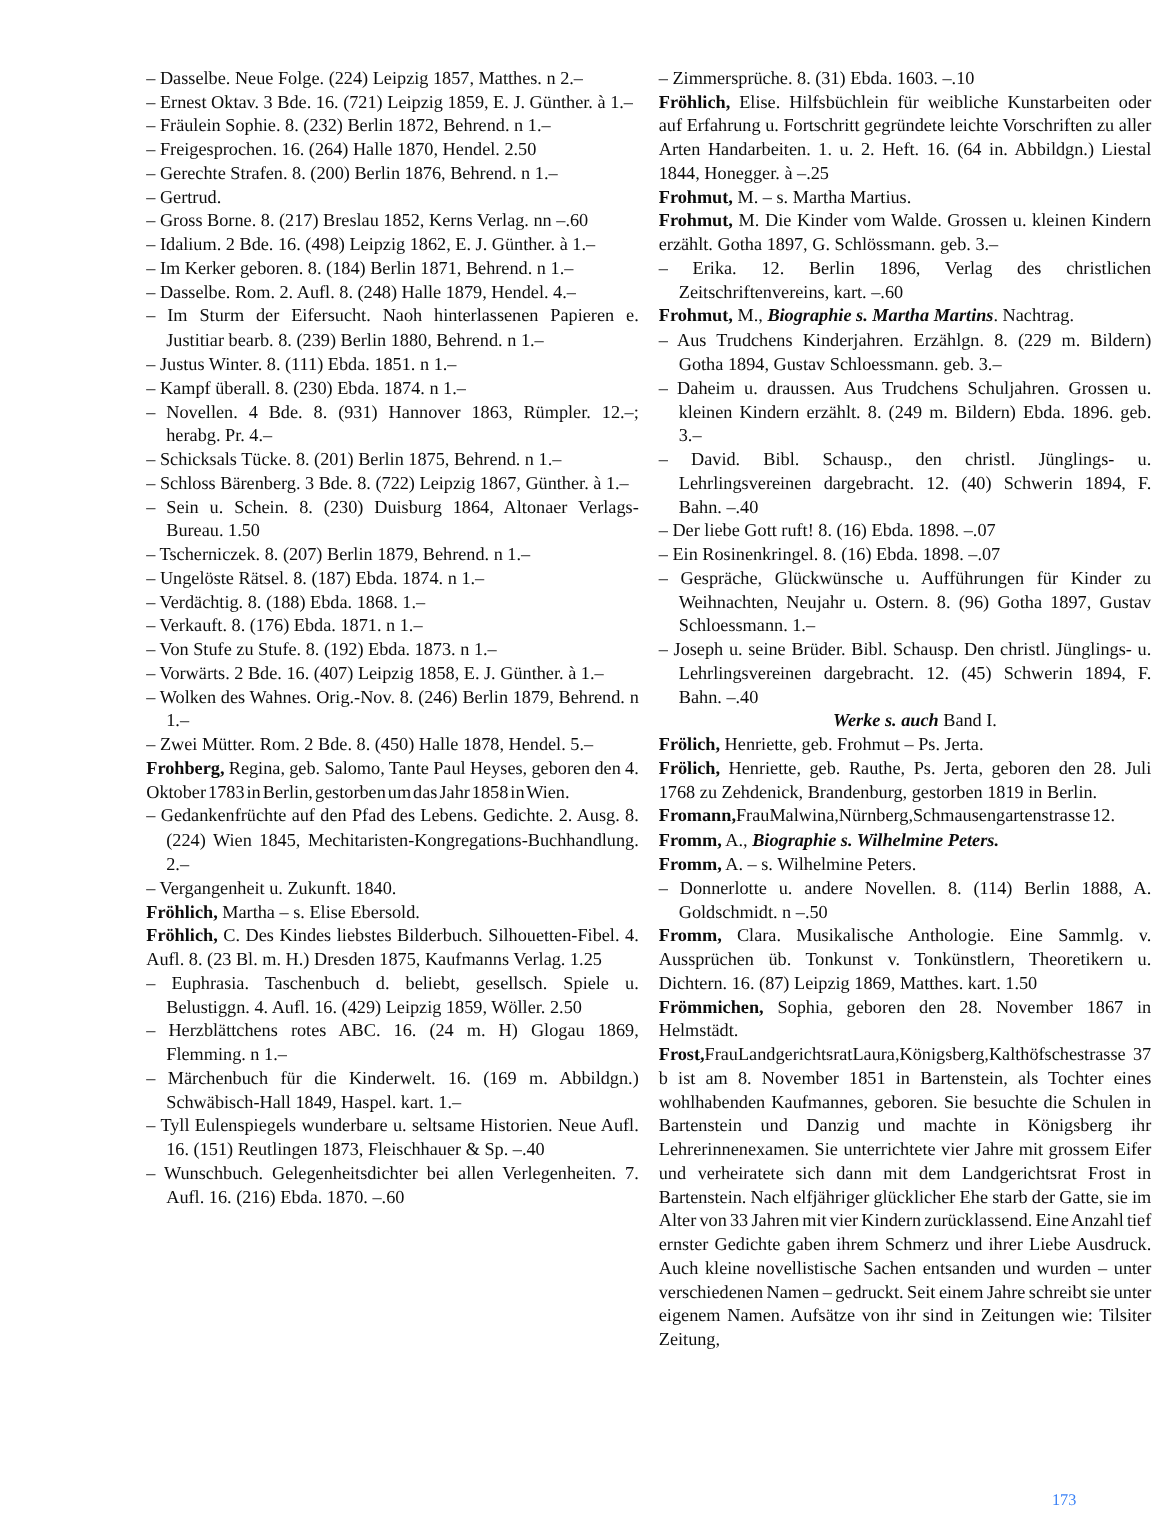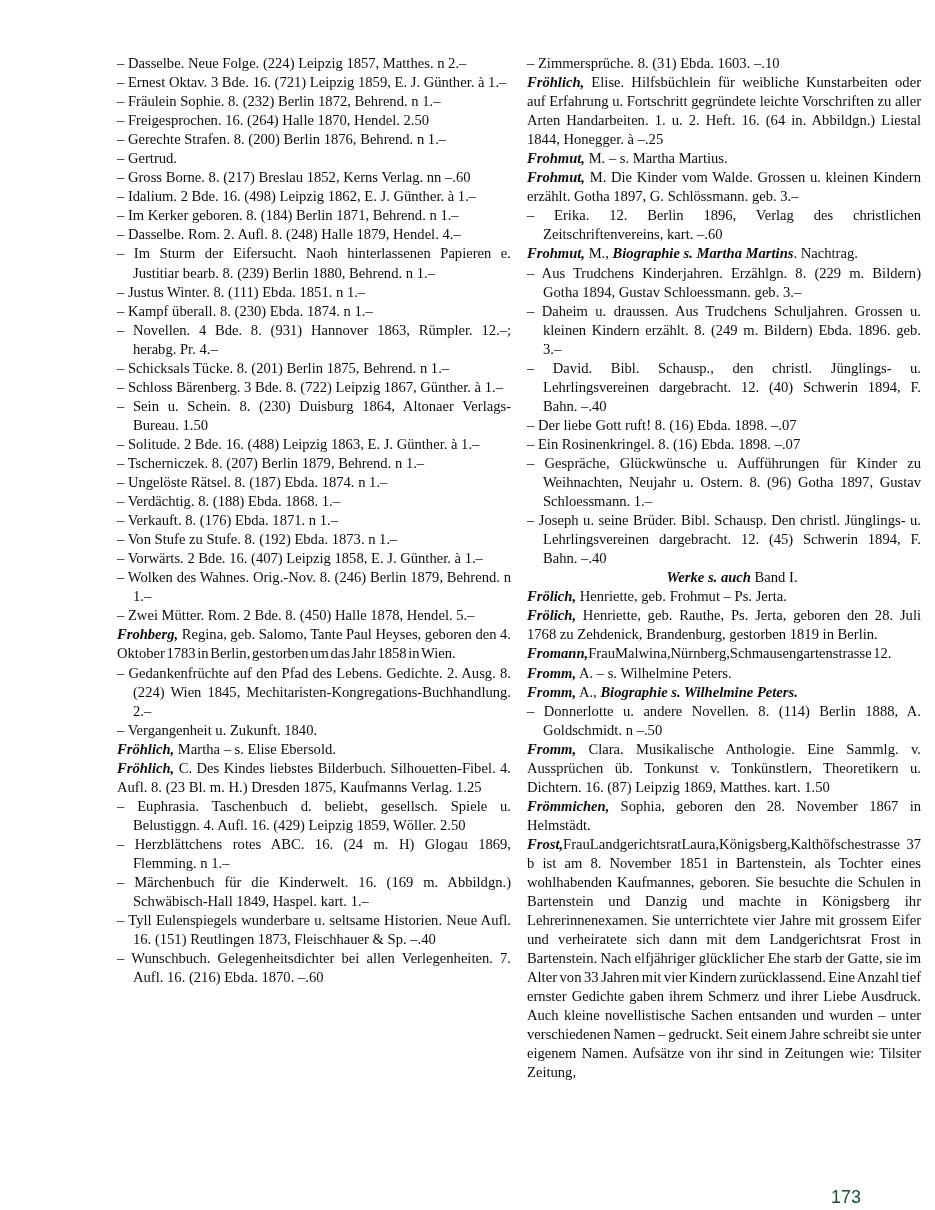--- a/index.html
+++ b/index.html
@@ -52,36 +52,35 @@
     text-align: justify;
   }
   
   .cont {
     margin: 0;
     padding-left: 16px;
     text-align: center;
   }
   .hw {
     font-weight: bold;
-    font-style: italic;
   }
   .it {
     font-style: italic;
     font-weight: bold;
   }
   .tight {
     word-spacing: -0.14em;
   }
   #folio {
     position: absolute;
     right: 24px;
     bottom: 18px;
-    font-size: 18px;
-    font-family: Liberation Sans, sans-serif;
-    color: #14532d;
+    font-size: 13px;
+    font-family: Liberation Serif, serif;
+    color: #3b82f6;
   }
 </style>
 </head>
 <body>
 
 <div id="page">
   <div class="columns">
     <div class="col" id="col-left">
         <p class="sub"><span>– Dasselbe. Neue Folge. (224) Leipzig 1857, Matthes. n 2.–</span></p>
         <p class="sub"><span>– Ernest Oktav. 3 Bde. 16. (721) Leipzig 1859, E. J. Günther. à 1.–</span></p>
@@ -93,21 +92,20 @@
         <p class="sub"><span>– Idalium. 2 Bde. 16. (498) Leipzig 1862, E. J. Günther. à 1.–</span></p>
         <p class="sub"><span>– Im Kerker geboren. 8. (184) Berlin 1871, Behrend. n 1.–</span></p>
         <p class="sub"><span>– Dasselbe. Rom. 2. Aufl. 8. (248) Halle 1879, Hendel. 4.–</span></p>
         <p class="sub"><span>– Im Sturm der Eifersucht. Naoh hinterlassenen Papieren e. Justitiar bearb. 8. (239) Berlin 1880, Behrend. n 1.–</span></p>
         <p class="sub"><span>– Justus Winter. 8. (111) Ebda. 1851. n 1.–</span></p>
         <p class="sub"><span>– Kampf überall. 8. (230) Ebda. 1874. n 1.–</span></p>
         <p class="sub"><span>– Novellen. 4 Bde. 8. (931) Hannover 1863, Rümpler. 12.–; herabg. Pr. 4.–</span></p>
         <p class="sub"><span>– Schicksals Tücke. 8. (201) Berlin 1875, Behrend. n 1.–</span></p>
         <p class="sub"><span>– Schloss Bärenberg. 3 Bde. 8. (722) Leipzig 1867, Günther. à 1.–</span></p>
         <p class="sub"><span>– Sein u. Schein. 8. (230) Duisburg 1864, Altonaer Verlags-Bureau. 1.50</span></p>
-        <p class="sub"><span>– Solitude. 2 Bde. 16. (488) Leipzig 1863, E. J. Günther. à 1.–</span></p>
         <p class="sub"><span>– Tscherniczek. 8. (207) Berlin 1879, Behrend. n 1.–</span></p>
         <p class="sub"><span>– Ungelöste Rätsel. 8. (187) Ebda. 1874. n 1.–</span></p>
         <p class="sub"><span>– Verdächtig. 8. (188) Ebda. 1868. 1.–</span></p>
         <p class="sub"><span>– Verkauft. 8. (176) Ebda. 1871. n 1.–</span></p>
         <p class="sub"><span>– Von Stufe zu Stufe. 8. (192) Ebda. 1873. n 1.–</span></p>
         <p class="sub"><span>– Vorwärts. 2 Bde. 16. (407) Leipzig 1858, E. J. Günther. à 1.–</span></p>
         <p class="sub"><span>– Wolken des Wahnes. Orig.-Nov. 8. (246) Berlin 1879, Behrend. n 1.–</span></p>
         <p class="sub"><span>– Zwei Mütter. Rom. 2 Bde. 8. (450) Halle 1878, Hendel. 5.–</span></p>
         <p class="entry tight"><span class="hw">Frohberg,</span><span> Regina, geb. Salomo, Tante Paul Heyses, geboren den 4. Oktober 1783 in Berlin, gestorben um das Jahr 1858 in Wien.</span></p>
         <p class="sub"><span>– Gedankenfrüchte auf den Pfad des Lebens. Gedichte. 2. Ausg. 8. (224) Wien 1845, Mechitaristen-Kongregations-Buchhandlung. 2.–</span></p>
@@ -131,22 +129,22 @@
         <p class="sub"><span>– Daheim u. draussen. Aus Trudchens Schuljahren. Grossen u. kleinen Kindern erzählt. 8. (249 m. Bildern) Ebda. 1896. geb. 3.–</span></p>
         <p class="sub"><span>– David. Bibl. Schausp., den christl. Jünglings- u. Lehrlingsvereinen dargebracht. 12. (40) Schwerin 1894, F. Bahn. –.40</span></p>
         <p class="sub"><span>– Der liebe Gott ruft! 8. (16) Ebda. 1898. –.07</span></p>
         <p class="sub"><span>– Ein Rosinenkringel. 8. (16) Ebda. 1898. –.07</span></p>
         <p class="sub"><span>– Gespräche, Glückwünsche u. Aufführungen für Kinder zu Weihnachten, Neujahr u. Ostern. 8. (96) Gotha 1897, Gustav Schloessmann. 1.–</span></p>
         <p class="sub"><span>– Joseph u. seine Brüder. Bibl. Schausp. Den christl. Jünglings- u. Lehrlingsvereinen dargebracht. 12. (45) Schwerin 1894, F. Bahn. –.40</span></p>
         <p class="cont"><span class="it">Werke s. auch</span><span> Band I.</span></p>
         <p class="entry"><span class="hw">Frölich,</span><span> Henriette, geb. Frohmut – Ps. Jerta.</span></p>
         <p class="entry"><span class="hw">Frölich,</span><span> Henriette, geb. Rauthe, Ps. Jerta, geboren den 28. Juli 1768 zu Zehdenick, Brandenburg, gestorben 1819 in Berlin.</span></p>
         <p class="entry tight"><span class="hw">Fromann,</span><span>FrauMalwina,Nürnberg,Schmausengartenstrasse 12.</span></p>
+        <p class="entry"><span class="hw">Fromm,</span><span> A., </span><span class="it">Biographie s. Wilhelmine Peters.</span></p>
         <p class="entry"><span class="hw">Fromm,</span><span> A. – s. Wilhelmine Peters.</span></p>
-        <p class="entry"><span class="hw">Fromm,</span><span> A., </span><span class="it">Biographie s. Wilhelmine Peters.</span></p>
         <p class="sub"><span>– Donnerlotte u. andere Novellen. 8. (114) Berlin 1888, A. Goldschmidt. n –.50</span></p>
         <p class="entry"><span class="hw">Fromm,</span><span> Clara. Musikalische Anthologie. Eine Sammlg. v. Aussprüchen üb. Tonkunst v. Tonkünstlern, Theoretikern u. Dichtern. 16. (87) Leipzig 1869, Matthes. kart. 1.50</span></p>
         <p class="entry"><span class="hw">Frömmichen,</span><span> Sophia, geboren den 28. November 1867 in Helmstädt.</span></p>
         <p class="entry tight"><span class="hw">Frost,</span><span>FrauLandgerichtsratLaura,Königsberg,Kalthöfschestrasse 37 b ist am 8. November 1851 in Bartenstein, als Tochter eines wohlhabenden Kaufmannes, geboren. Sie besuchte die Schulen in Bartenstein und Danzig und machte in Königsberg ihr Lehrerinnenexamen. Sie unterrichtete vier Jahre mit grossem Eifer und verheiratete sich dann mit dem Landgerichtsrat Frost in Bartenstein. Nach elfjähriger glücklicher Ehe starb der Gatte, sie im Alter von 33 Jahren mit vier Kindern zurücklassend. Eine Anzahl tief ernster Gedichte gaben ihrem Schmerz und ihrer Liebe Ausdruck. Auch kleine novellistische Sachen entsanden und wurden – unter verschiedenen Namen – gedruckt. Seit einem Jahre schreibt sie unter eigenem Namen. Aufsätze von ihr sind in Zeitungen wie: Tilsiter Zeitung,</span></p>
       </div>
   </div>
   <div id="folio">173</div>
 </div>
 
 </body></html>

